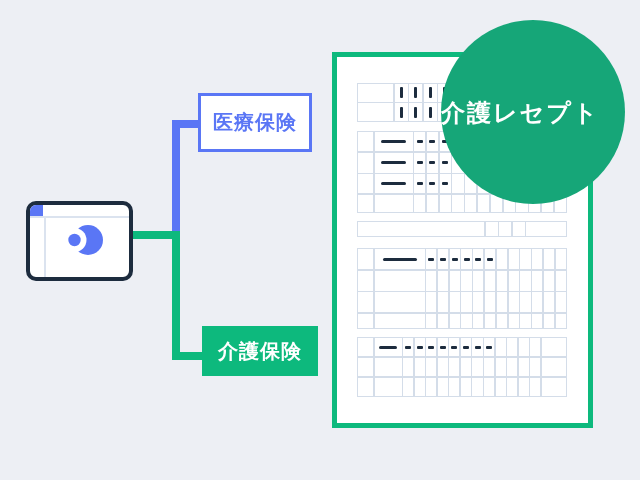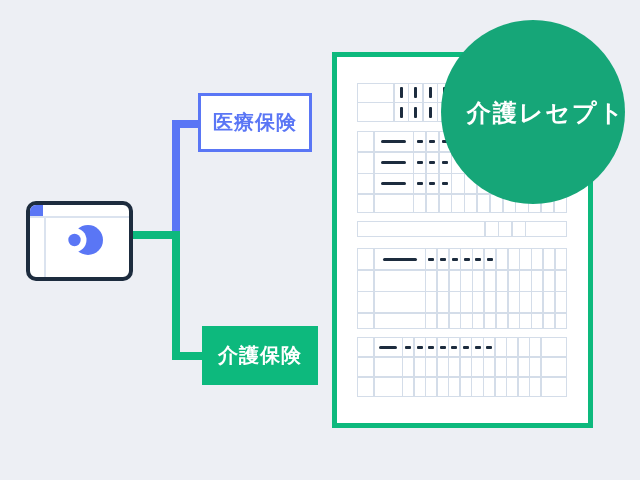--- a/index.html
+++ b/index.html
@@ -44,41 +44,41 @@
   
   .label-box{
     position:absolute;display:flex;align-items:center;justify-content:center;
     font-size:20px;font-weight:bold;letter-spacing:1px;box-sizing:border-box;
   }
   .label-medical{
     left:198px;top:93px;width:114px;height:59px;
     background:#fff;border:3px solid var(--blue);color:var(--blue);
   }
   .label-care{
-    left:202px;top:326px;width:116px;height:59px;
+    left:202px;top:326px;width:116px;height:50px;
     background:var(--green);color:#fff;
   }
   
   .doc{
     position:absolute;left:332px;top:52px;width:261px;height:376px;
     background:#fff;border:5px solid var(--green);box-sizing:border-box;
   }
   .doc-section{
     position:absolute;display:grid;gap:1.5px;
     background:var(--line);border:1.5px solid var(--line);box-sizing:border-box;
   }
   .cell{background:#fff;display:flex;align-items:center;justify-content:center;min-width:0;min-height:0;}
   .mark-tick{width:3px;height:11px;background:var(--navy);border-radius:1px;}
   .mark-line{width:68%;height:3px;background:var(--navy);border-radius:2px;}
   .mark-dash{width:6px;height:3px;background:var(--navy);border-radius:1px;}
   
   .badge{
     position:absolute;left:441px;top:20px;width:184px;height:184px;
     border-radius:50%;background:var(--badge-green);
-    display:flex;flex-direction:column;align-items:flex-end;justify-content:center;
+    display:flex;flex-direction:column;align-items:flex-start;justify-content:center;
     color:#fff;font-size:24px;font-weight:bold;letter-spacing:2px;line-height:33px;
     text-align:center;
   }
 </style>
 </head>
 <body style="background: rgb(237, 239, 244);">
 
 <div class="stage">
 
   <div class="conn blue conn-blue-v"></div>

